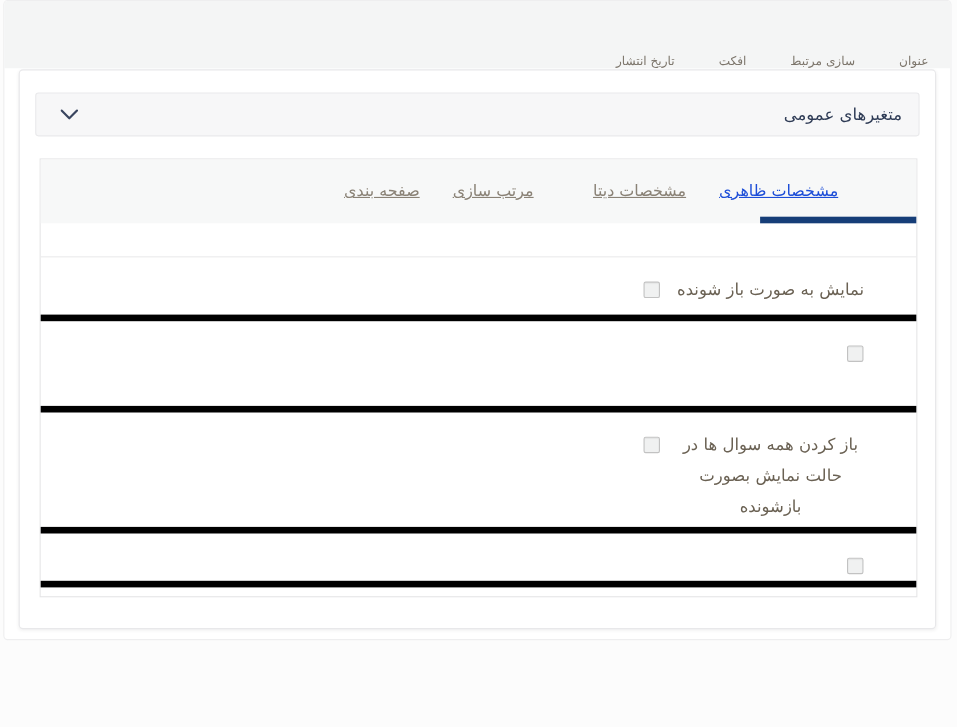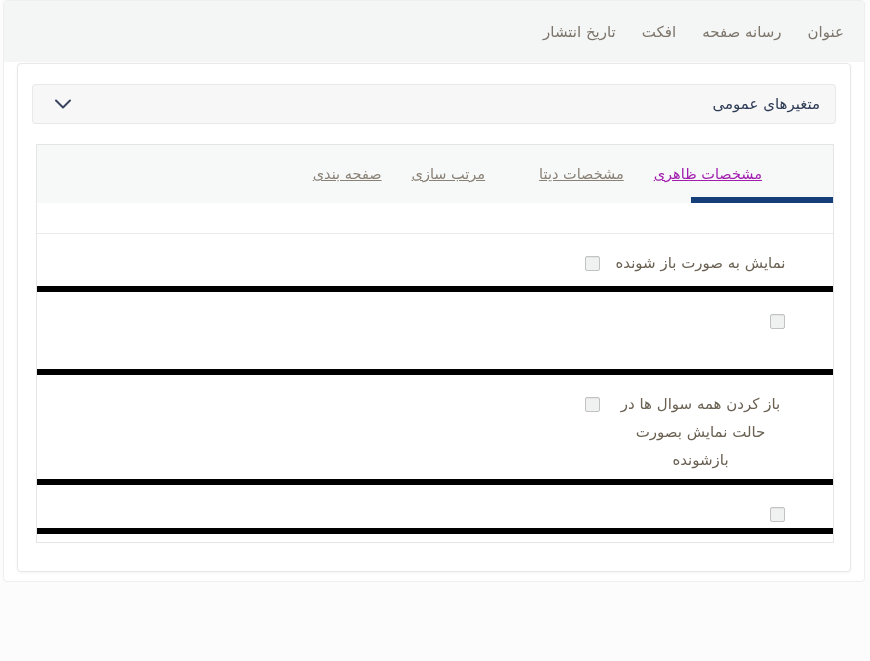--- a/index.html
+++ b/index.html
@@ -14,22 +14,22 @@
     position:absolute;left:3px;top:0;width:862px;height:582px;
     background:#fff;border:1px solid #eeeeef;border-radius:4px;
     box-sizing:border-box;
   }
   
   .topbar{
     height:61px;background:#f4f5f5;border-radius:3px 3px 0 0;
     display:flex;align-items:stretch;padding:0 20px 0 0;
   }
   .toptab{
-    position:relative;display:flex;align-items:center;
-    margin-left:26px;font-size:15px;color:#7c756b;cursor:pointer;
+    position:relative;display:flex;align-items:flex-end;
+    margin-left:40px;font-size:11px;color:#7c756b;cursor:pointer;
   }
   .toptab.active{color:#2d96d8;}
   .toptab .underline{
     position:absolute;bottom:0;right:-7px;left:-7px;height:5px;
     background:#2088cb;
   }
   .toptab .redbox{
     position:absolute;top:8px;bottom:10px;right:-13px;left:-12px;
     border:3px solid #d23b31;border-radius:2px;pointer-events:none;
   }
@@ -52,21 +52,21 @@
     margin:20px 2px 0 4px;height:399px;border:1px solid #e5e5e7;
     box-sizing:border-box;background:#fff;
   }
   .subtabbar{
     position:relative;height:58px;background:#f7f8f8;
     display:flex;align-items:center;padding:0 71px 0 0;
   }
   .subtab{
     font-size:14.5px;color:#8a8276;margin-left:30px;cursor:pointer;white-space:nowrap;text-decoration:underline;
   }
-  .subtab.active{color:#a21caf;text-align:right;}
+  .subtab.active{color:#1d4ed8;text-align:right;}
   .subtab.extra-space{margin-right:24px;}
   .subtab-underline{
     position:absolute;bottom:0;right:0;width:142px;height:6px;background:#163e78;
   }
   
   .rows .spacer{height:30px;border-bottom:1px solid #eaeaec;}
   .row{
     display:flex;align-items:flex-start;box-sizing:border-box;
     border-bottom:6px solid #000000;padding:15px 40px 0 0;overflow:hidden;
   }
@@ -82,21 +82,21 @@
 </head>
 <body>
 
 <div class="wrapper">
 
   <div class="topbar">
     <div class="toptab">
       <span>عنوان</span>
     </div>
     <div class="toptab">
-      <span>رسانه صفحه</span>
+      <span>سازی مرتبط</span>
     </div>
     <div class="toptab">
       <span>افکت</span>
     </div>
     <div class="toptab">
       <span>تاریخ انتشار</span>
     </div>
   </div>
 
   <div class="card">

